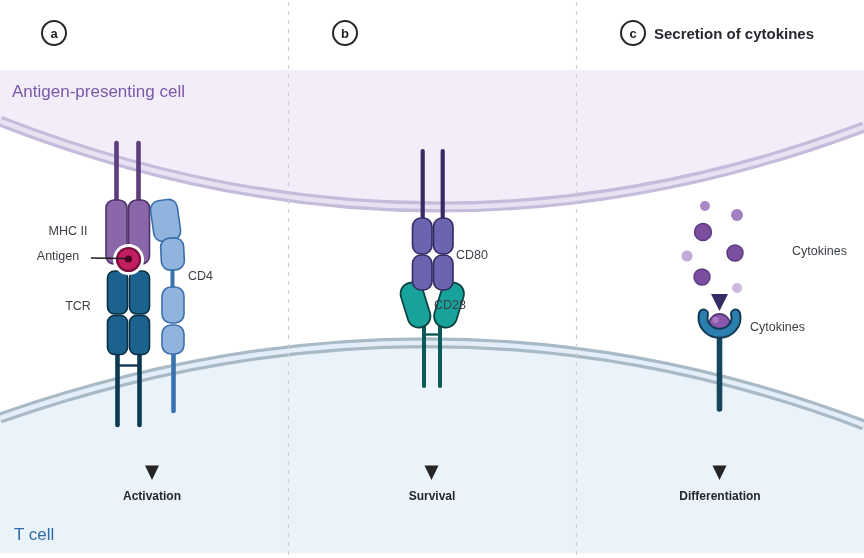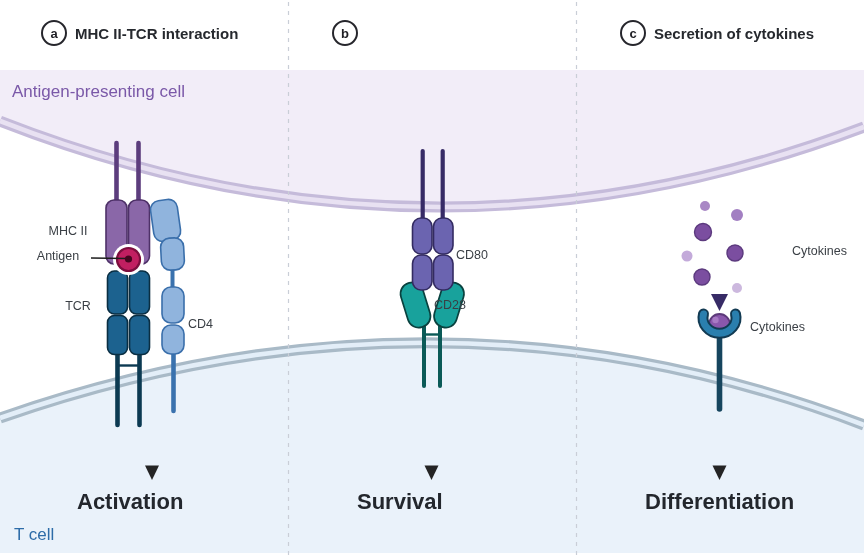--- a/index.html
+++ b/index.html
@@ -18,22 +18,22 @@
     font-size:13px;font-weight:bold;color:#1f1f24;background:#fff;flex:0 0 auto;
   }
   .cell-label{position:absolute;font-weight:normal;font-size:17px;white-space:nowrap;}
   .cell-label.apc{color:var(--apc-label,#7a58a8);}
   .cell-label.tcell{color:var(--tcell-label,#2d6ca8);}
   .mol-label{
     position:absolute;font-size:12.5px;color:#3a3f45;white-space:nowrap;line-height:1.1;
   }
   .mol-label.r{text-align:center;}
   .outcome{
-    position:absolute;width:150px;text-align:left;font-weight:bold;
-    font-size:22px;color:#23272d;white-space:nowrap;
+    position:absolute;width:150px;text-align:center;font-weight:bold;
+    font-size:12px;color:#23272d;white-space:nowrap;
   }
 </style>
 </head>
 <body>
 
 <div class="canvas">
 
   <svg class="layer" width="864" height="558" viewBox="0 0 864 558">
     <defs>
       <linearGradient id="gA" x1="0" y1="0" x2="0" y2="1">
@@ -149,41 +149,40 @@
     <g>
       <line x1="719.5" y1="415" x2="719.5" y2="467" stroke="url(#gA)" stroke-width="3.2"></line>
       <polygon points="719.5,480 712.5,465.5 726.5,465.5" fill="#242424"></polygon>
     </g>
   </svg>
 
   <div class="panel-header" style="left:41px;top:20px;">
     <span class="badge">
         <span>a</span>
       </span>
-    <span>MHC II-TCR interaction</span>
   </div>
   <div class="panel-header" style="left:332px;top:20px;">
     <span class="badge">
         <span>b</span>
       </span>
   </div>
   <div class="panel-header" style="left:620px;top:20px;">
     <span class="badge">
         <span>c</span>
       </span>
     <span>Secretion of cytokines</span>
   </div>
 
   <div class="cell-label apc" style="left:12px;top:82px;">Antigen-presenting cell</div>
   <div class="cell-label tcell" style="left:14px;top:525px;">T cell</div>
 
   <div class="mol-label r" style="left:38px;top:225px;width:60px;">MHC II</div>
   <div class="mol-label r" style="left:28px;top:250px;width:60px;">Antigen</div>
   <div class="mol-label r" style="left:58px;top:300px;width:40px;">TCR</div>
-  <div class="mol-label" style="left:188px;top:270px;margin-top:48px;">CD4</div>
+  <div class="mol-label" style="left:188px;top:270px;">CD4</div>
   <div class="mol-label" style="left:456px;top:249px;">CD80</div>
   <div class="mol-label" style="left:434px;top:299px;">CD28</div>
   <div class="mol-label" style="left:752px;top:245px;margin-left:40px;">Cytokines</div>
   <div class="mol-label" style="left:750px;top:321px;">Cytokines</div>
 
   <div class="outcome" style="left:77px;top:489px;">Activation</div>
   <div class="outcome" style="left:645px;top:489px;">Differentiation</div>
   <div class="outcome" style="left:357px;top:489px;">Survival</div>
 
 </div>

